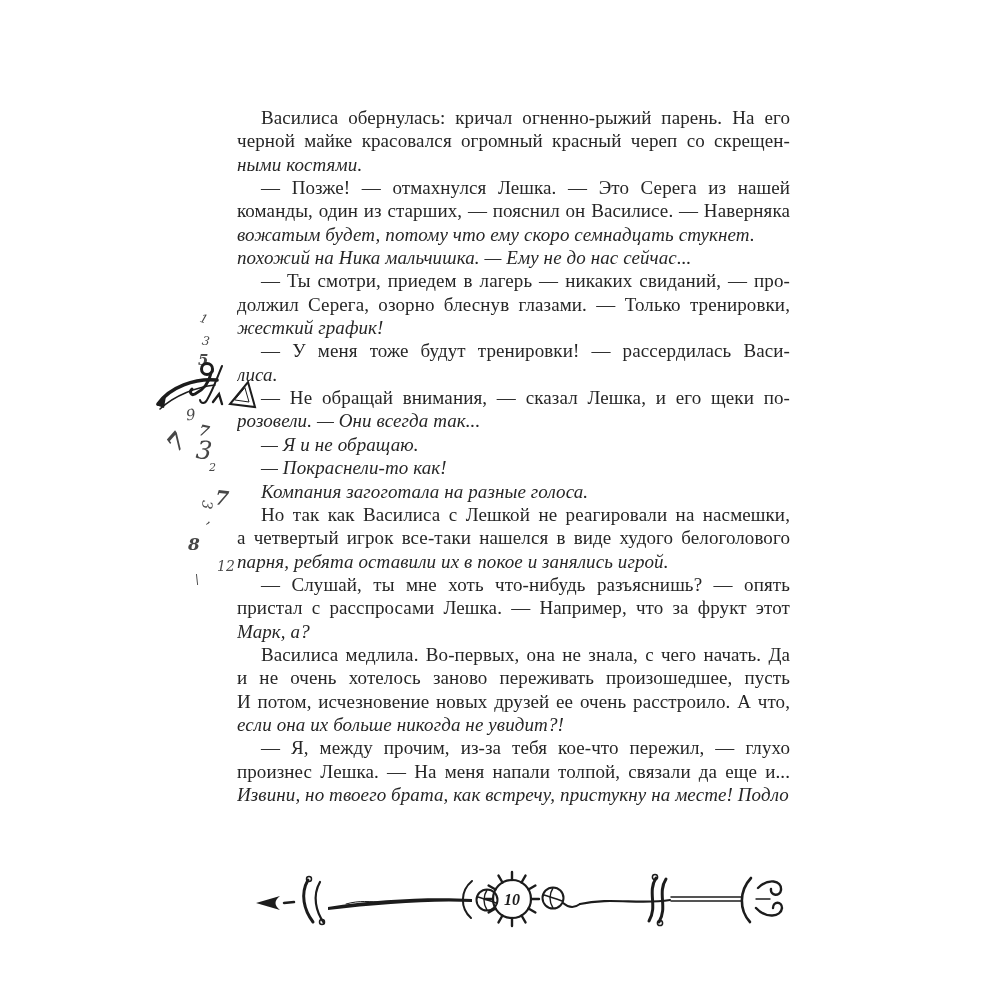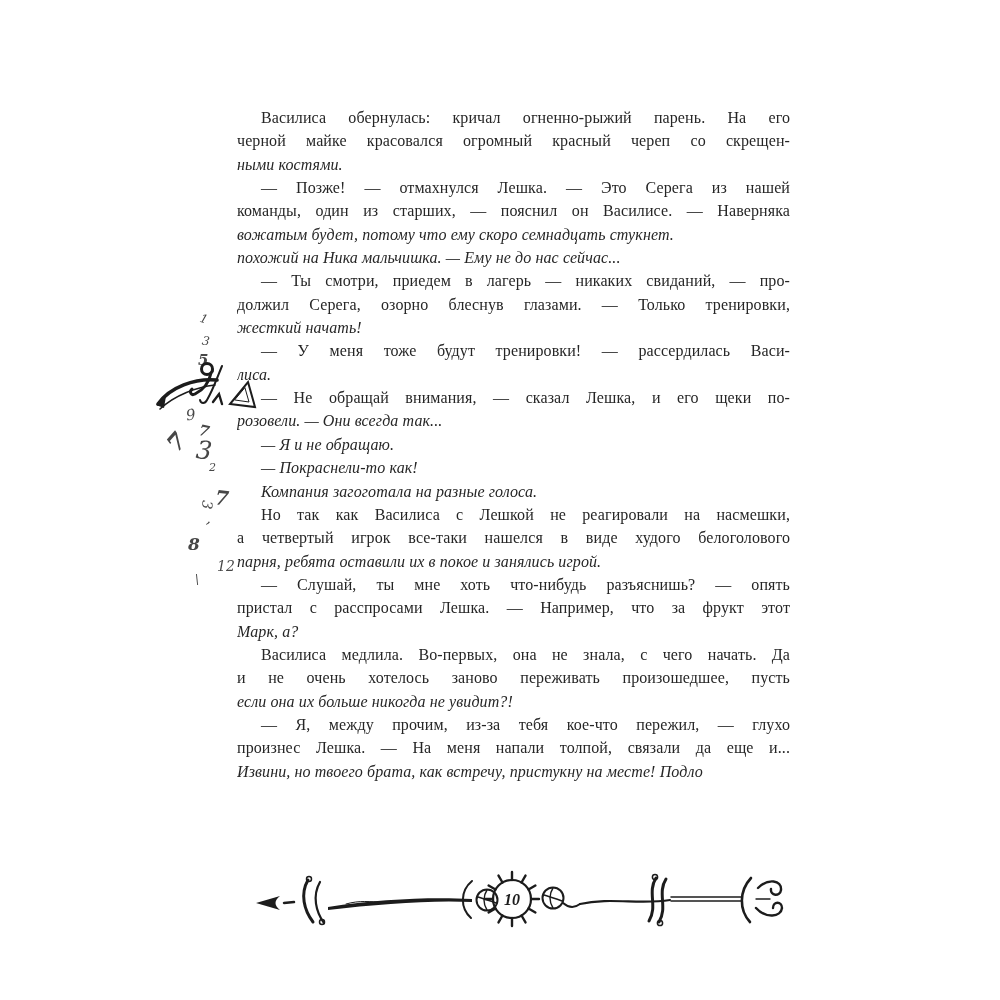--- a/index.html
+++ b/index.html
@@ -14,21 +14,21 @@
     width: 1000px; height: 1000px;
     background: #ffffff;
   }
   
   .text-block {
     position: absolute;
     left: 237px; top: 106px; width: 553px;
     color: #262626;
   }
   .line {
-    font-size: 16px;
+    font-size: 19px;
     line-height: 23.35px;
     height: 23.35px;
     overflow: hidden;
     text-align: justify;
     text-align-last: justify;
     letter-spacing: 0.1px;
     white-space: normal;
   }
   .line.first { text-indent: 24px; }
   .line.last  { text-align-last: left; font-style: italic; }
@@ -108,36 +108,37 @@
   <div class="text-block">
       <div class="line first">Василиса обернулась: кричал огненно-рыжий парень. На его</div>
       <div class="line">черной майке красовался огромный красный череп со скрещен-</div>
       <div class="line last">ными костями.</div>
       <div class="line first">— Позже! — отмахнулся Лешка. — Это Серега из нашей</div>
       <div class="line">команды, один из старших, — пояснил он Василисе. — Наверняка</div>
       <div class="line last">вожатым будет, потому что ему скоро семнадцать стукнет.</div>
       <div class="line last">похожий на Ника мальчишка. — Ему не до нас сейчас...</div>
       <div class="line first">— Ты смотри, приедем в лагерь — никаких свиданий, — про-</div>
       <div class="line">должил Серега, озорно блеснув глазами. — Только тренировки,</div>
-      <div class="line last">жесткий начать!</div>
+      <div class="line last">жесткий график!</div>
       <div class="line first">— У меня тоже будут тренировки! — рассердилась Васи-</div>
       <div class="line last">лиса.</div>
       <div class="line first">— Не обращай внимания, — сказал Лешка, и его щеки по-</div>
       <div class="line last">розовели. — Они всегда так...</div>
       <div class="line first last">— Я и не обращаю.</div>
       <div class="line first last">— Покраснели-то как!</div>
       <div class="line first last">Компания загоготала на разные голоса.</div>
       <div class="line first">Но так как Василиса с Лешкой не реагировали на насмешки,</div>
       <div class="line">а четвертый игрок все-таки нашелся в виде худого белоголового</div>
       <div class="line last">парня, ребята оставили их в покое и занялись игрой.</div>
       <div class="line first">— Слушай, ты мне хоть что-нибудь разъяснишь? — опять</div>
       <div class="line">пристал с расспросами Лешка. — Например, что за фрукт этот</div>
       <div class="line last">Марк, а?</div>
       <div class="line first">Василиса медлила. Во-первых, она не знала, с чего начать. Да</div>
       <div class="line">и не очень хотелось заново переживать произошедшее, пусть</div>
+      <div class="line">И потом, исчезновение новых друзей ее очень расстроило. А что,</div>
       <div class="line last">если она их больше никогда не увидит?!</div>
       <div class="line first">— Я, между прочим, из-за тебя кое-что пережил, — глухо</div>
       <div class="line">произнес Лешка. — На меня напали толпой, связали да еще и...</div>
       <div class="line last">Извини, но твоего брата, как встречу, пристукну на месте! Подло</div>
     </div>
 
   <svg class="ornament-svg" width="545" height="66" viewBox="0 0 545 66">
     <g>
       <path d="M 30 30 L 6 37 L 30 44 C 24 39, 24 35, 30 30 Z" fill="#1c1c1c" stroke="none"></path>
       <path class="orn" d="M 34 37 L 44 36" stroke-width="2.5"></path>

